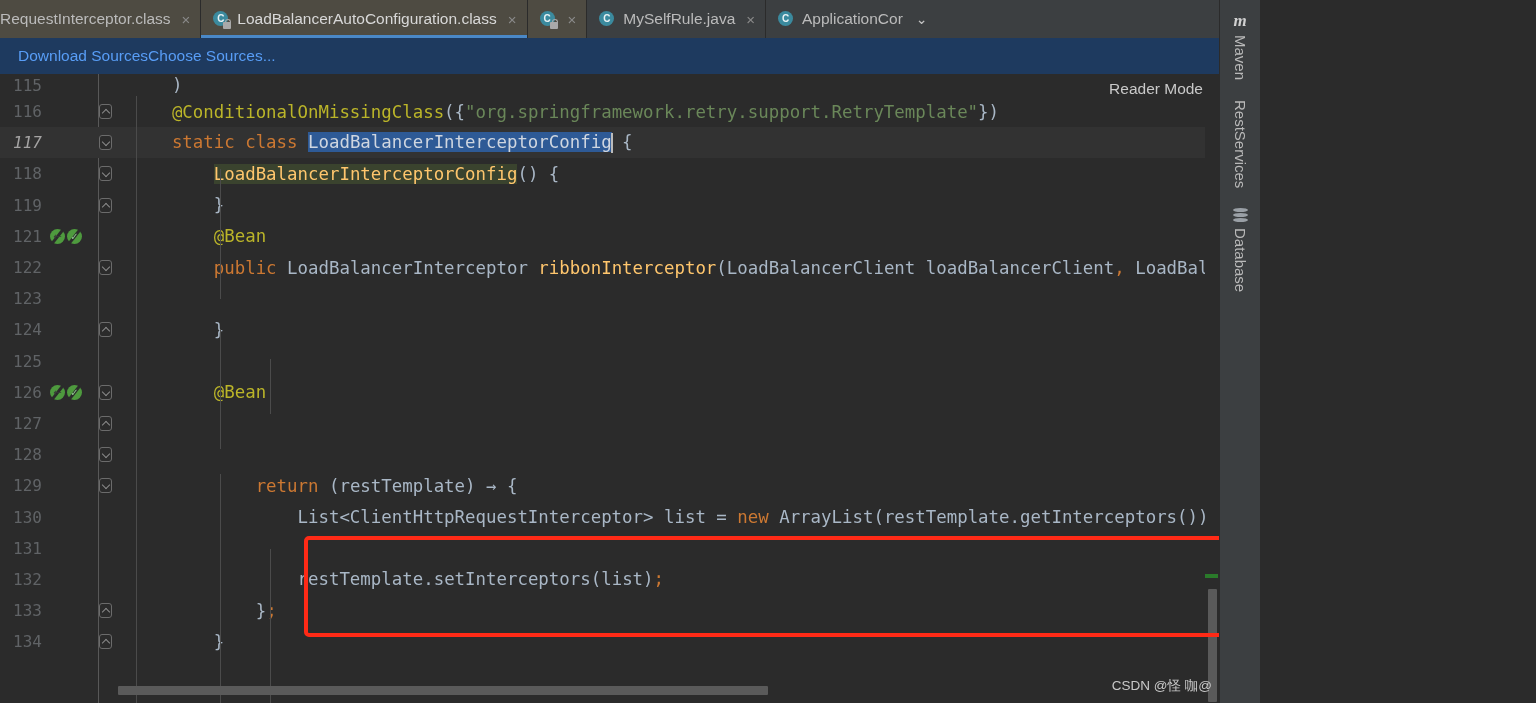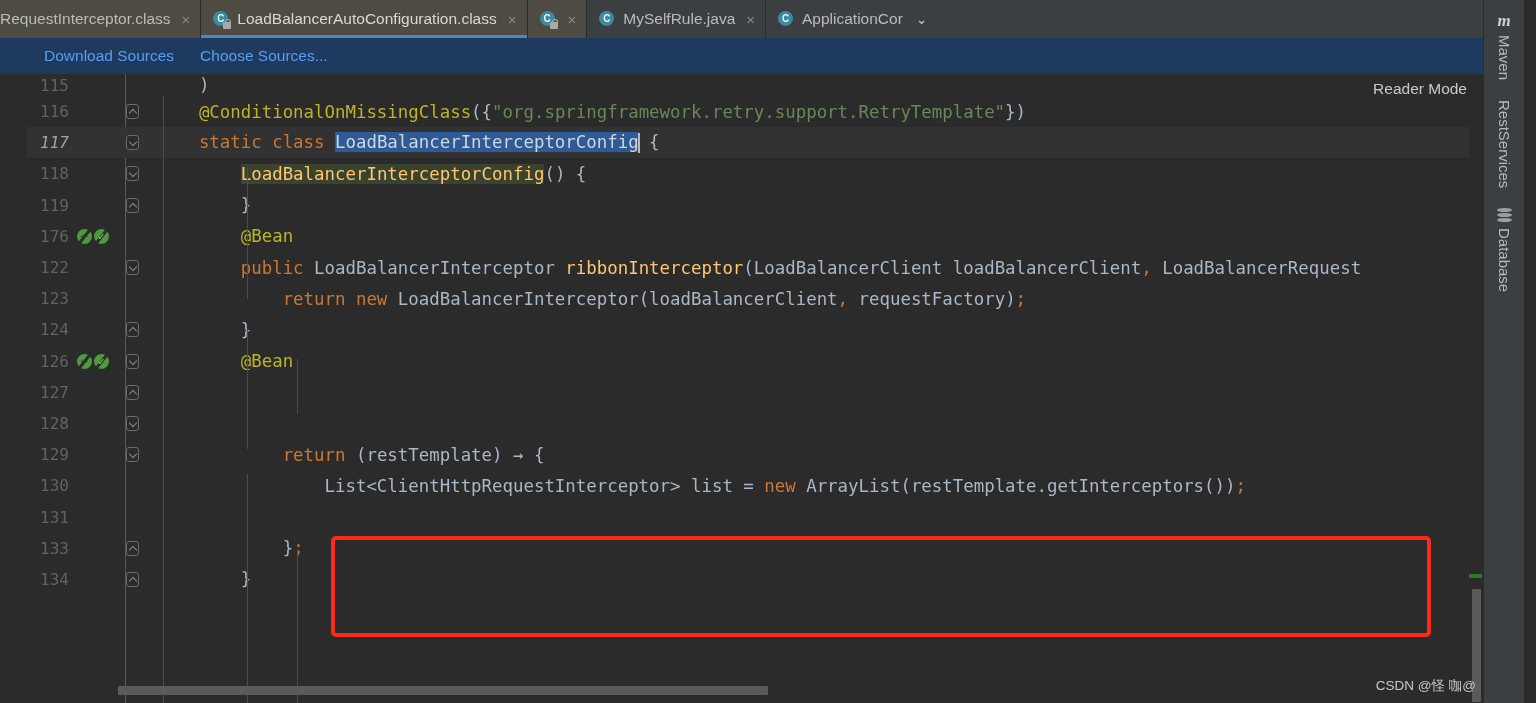--- a/index.html
+++ b/index.html
@@ -4,21 +4,21 @@
 <style>
   * { box-sizing: border-box; margin: 0; padding: 0; }
   html, body {
     width: 1536px; height: 703px;
     background: #2b2b2b;
     font-family: "DejaVu Sans Mono", monospace;
     overflow: hidden;
   }
   .app {
     position: relative;
-    width: 1524px; height: 703px;
+    width: 1260px; height: 703px;
     background: #2b2b2b;
     display: flex;
     flex-direction: column;
     justify-content: center;
   }
 
   
   .tabbar {
     height: 38px;
     background: #3c3f41;
@@ -114,21 +114,20 @@
     align-items: center;
     padding: 0 14px 0 18px;
     font-family: "Liberation Sans", sans-serif;
     font-size: 15.5px;
     color: #d6d6d6;
     position: relative;
   }
   .notif-msg { flex: 1; }
   .notif-link {
     color: #589df6;
-    margin-left: 26px;
     cursor: pointer;
   }
 
   
   .readerstrip {
     position: absolute;
     top: 74px;
     right: 41px;
     height: 30px;
     display: flex;
@@ -151,21 +150,20 @@
     display: flex;
     position: relative;
     overflow: hidden;
     background: #2b2b2b;
   }
   .editor {
     position: relative;
     flex: 1 1 auto;
     overflow: hidden;
     background: #2b2b2b;
-    margin-left: 27px;
   }
 
   .line {
     position: relative;
     height: 31.2px;
     display: flex;
     align-items: center;
     white-space: pre;
     font-family: "DejaVu Sans Mono", monospace;
     font-size: 17.4px;
@@ -509,50 +507,55 @@
 
         <div class="line">
           <span class="lnum">119</span>
           <span class="gutter-icons"></span>
           <span class="gutter-fold"><span class="fold up"></span></span>
           <span class="code"><span class="brace">        }</span></span>
         </div>
 
 
         <div class="line">
-          <span class="lnum">176</span>
+          <span class="lnum">121</span>
           <span class="gutter-icons">
             <span class="bean-icon"><span class="glyph">←</span></span>
             <span class="bean-icon check"><span class="glyph">✓</span></span>
           </span>
           <span class="gutter-fold"></span>
           <span class="code"><span class="anno">        @Bean</span></span>
         </div>
 
         <div class="line">
           <span class="lnum">122</span>
           <span class="gutter-icons"></span>
           <span class="gutter-fold"><span class="fold down"></span></span>
           <span class="code"><span class="kw">        public </span><span class="type">LoadBalancerInterceptor </span><span class="meth">ribbonInterceptor</span><span class="punct">(</span><span class="type">LoadBalancerClient loadBalancerClient</span><span class="semi">,</span><span class="type"> LoadBalancerRequest</span></span>
         </div>
 
         <div class="line">
           <span class="lnum">123</span>
           <span class="gutter-icons"></span>
           <span class="gutter-fold"></span>
-          <span class="code"><span class="kw">            return new </span><span class="type">LoadBalancerInterceptor</span><span class="punct">(</span><span class="type">loadBalancerClient</span><span class="semi">,</span><span class="type"> requestFactory</span><span class="punct">)</span><span class="semi">;</span></span>
         </div>
 
         <div class="line">
           <span class="lnum">124</span>
           <span class="gutter-icons"></span>
           <span class="gutter-fold"><span class="fold up"></span></span>
           <span class="code"><span class="brace">        }</span></span>
         </div>
 
+        <div class="line">
+          <span class="lnum">125</span>
+          <span class="gutter-icons"></span>
+          <span class="gutter-fold"></span>
+          <span class="code"></span>
+        </div>
 
         <div class="line">
           <span class="lnum">126</span>
           <span class="gutter-icons">
             <span class="bean-icon"><span class="glyph">←</span></span>
             <span class="bean-icon check"><span class="glyph">✓</span></span>
           </span>
           <span class="gutter-fold"><span class="fold down"></span></span>
           <span class="code"><span class="anno">        @Bean</span></span>
         </div>
@@ -582,20 +585,26 @@
           <span class="gutter-fold"></span>
           <span class="code"><span class="type">                List&lt;ClientHttpRequestInterceptor&gt; list </span><span class="punct">= </span><span class="kw">new </span><span class="type">ArrayList</span><span class="punct">(</span><span class="type">restTemplate</span><span class="punct">.</span><span class="type">getInterceptors</span><span class="punct">())</span><span class="semi">;</span></span>
         </div>
 
         <div class="line">
           <span class="lnum">131</span>
           <span class="gutter-icons"></span>
           <span class="gutter-fold"></span>
         </div>
 
+        <div class="line">
+          <span class="lnum">132</span>
+          <span class="gutter-icons"></span>
+          <span class="gutter-fold"></span>
+          <span class="code"><span class="type">                restTemplate</span><span class="punct">.</span><span class="type">setInterceptors</span><span class="punct">(</span><span class="type">list</span><span class="punct">)</span><span class="semi">;</span></span>
+        </div>
 
         <div class="line">
           <span class="lnum">133</span>
           <span class="gutter-icons"></span>
           <span class="gutter-fold"><span class="fold up"></span></span>
           <span class="code"><span class="brace">            }</span><span class="semi">;</span></span>
         </div>
 
         <div class="line">
           <span class="lnum">134</span>

